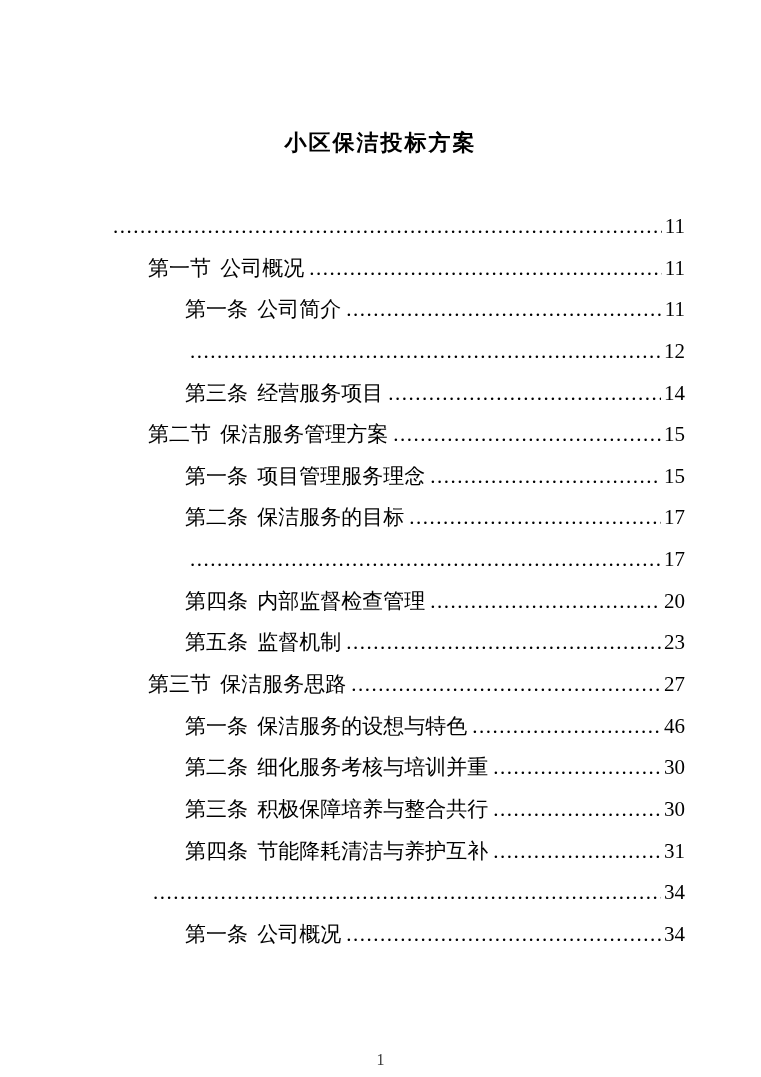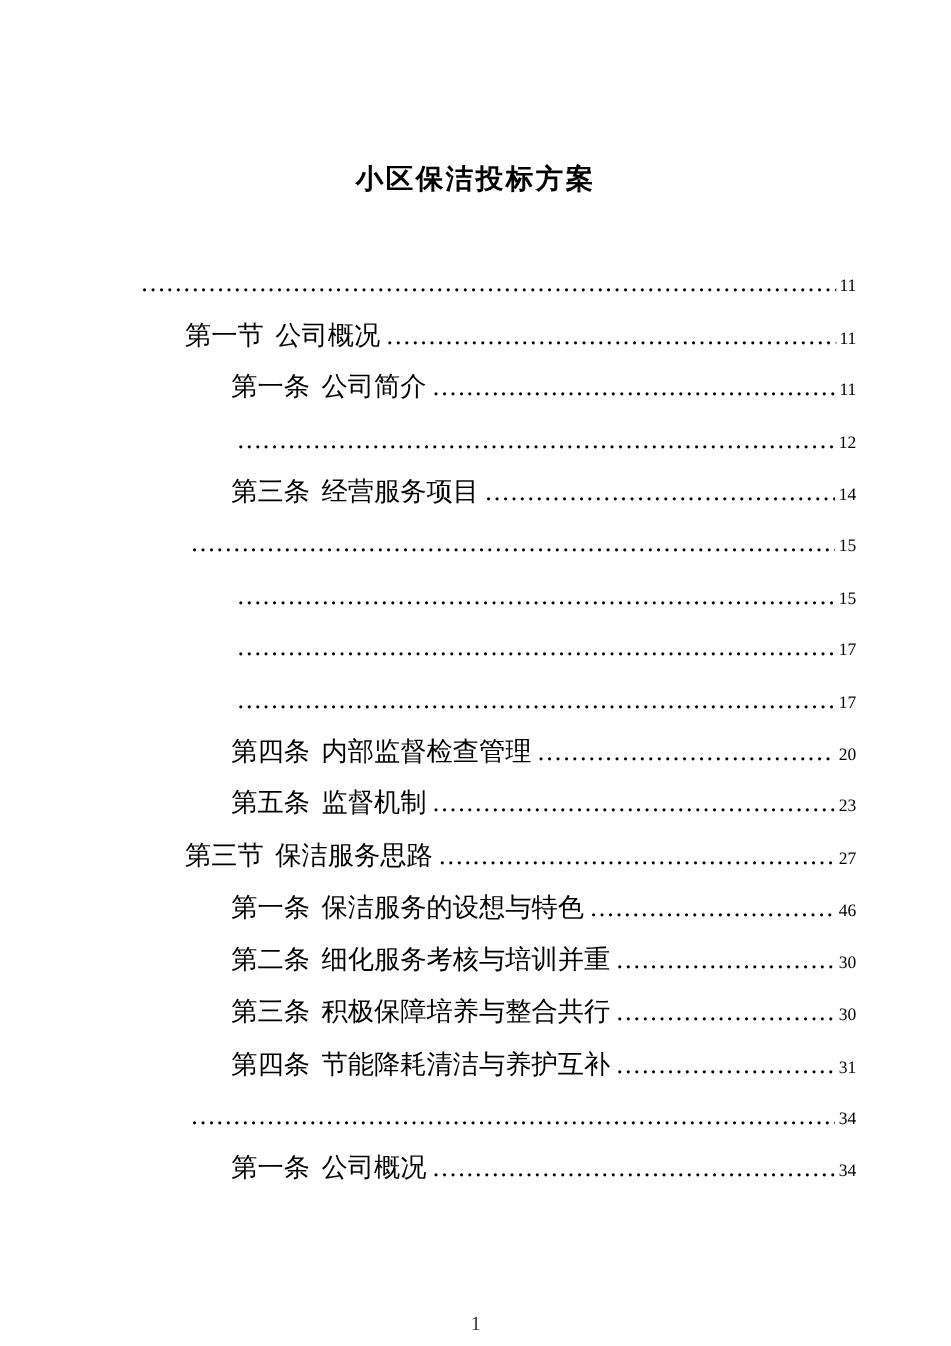--- a/index.html
+++ b/index.html
@@ -49,21 +49,21 @@
     flex: 1 1 auto;
     overflow: hidden;
     white-space: nowrap;
     margin-left: 5px;
     margin-right: 3px;
     letter-spacing: 1.5px;
     font-size: 21px;
   }
   .toc-page {
     white-space: nowrap;
-    font-size: 14px;
+    font-size: 21px;
   }
   .page-footer {
     position: absolute;
     bottom: 8px;
     left: 0;
     width: 100%;
     text-align: center;
     font-size: 16px;
     color: #3a3a3a;
   }
@@ -92,28 +92,31 @@
       <div class="toc-row level-3">
         <span class="toc-leader">........................................................................................................................................................................................................</span>
         <span class="toc-page">12</span>
       </div>
       <div class="toc-row level-3">
         <span class="toc-label">第三条 经营服务项目</span>
         <span class="toc-leader">........................................................................................................................................................................................................</span>
         <span class="toc-page">14</span>
       </div>
       <div class="toc-row level-2">
+        <span class="toc-label">第二节 保洁服务管理方案</span>
         <span class="toc-leader">........................................................................................................................................................................................................</span>
         <span class="toc-page">15</span>
       </div>
       <div class="toc-row level-3">
+        <span class="toc-label">第一条 项目管理服务理念</span>
         <span class="toc-leader">........................................................................................................................................................................................................</span>
         <span class="toc-page">15</span>
       </div>
       <div class="toc-row level-3">
+        <span class="toc-label">第二条 保洁服务的目标</span>
         <span class="toc-leader">........................................................................................................................................................................................................</span>
         <span class="toc-page">17</span>
       </div>
       <div class="toc-row level-3">
         <span class="toc-leader">........................................................................................................................................................................................................</span>
         <span class="toc-page">17</span>
       </div>
       <div class="toc-row level-3">
         <span class="toc-label">第四条 内部监督检查管理</span>
         <span class="toc-leader">........................................................................................................................................................................................................</span>

